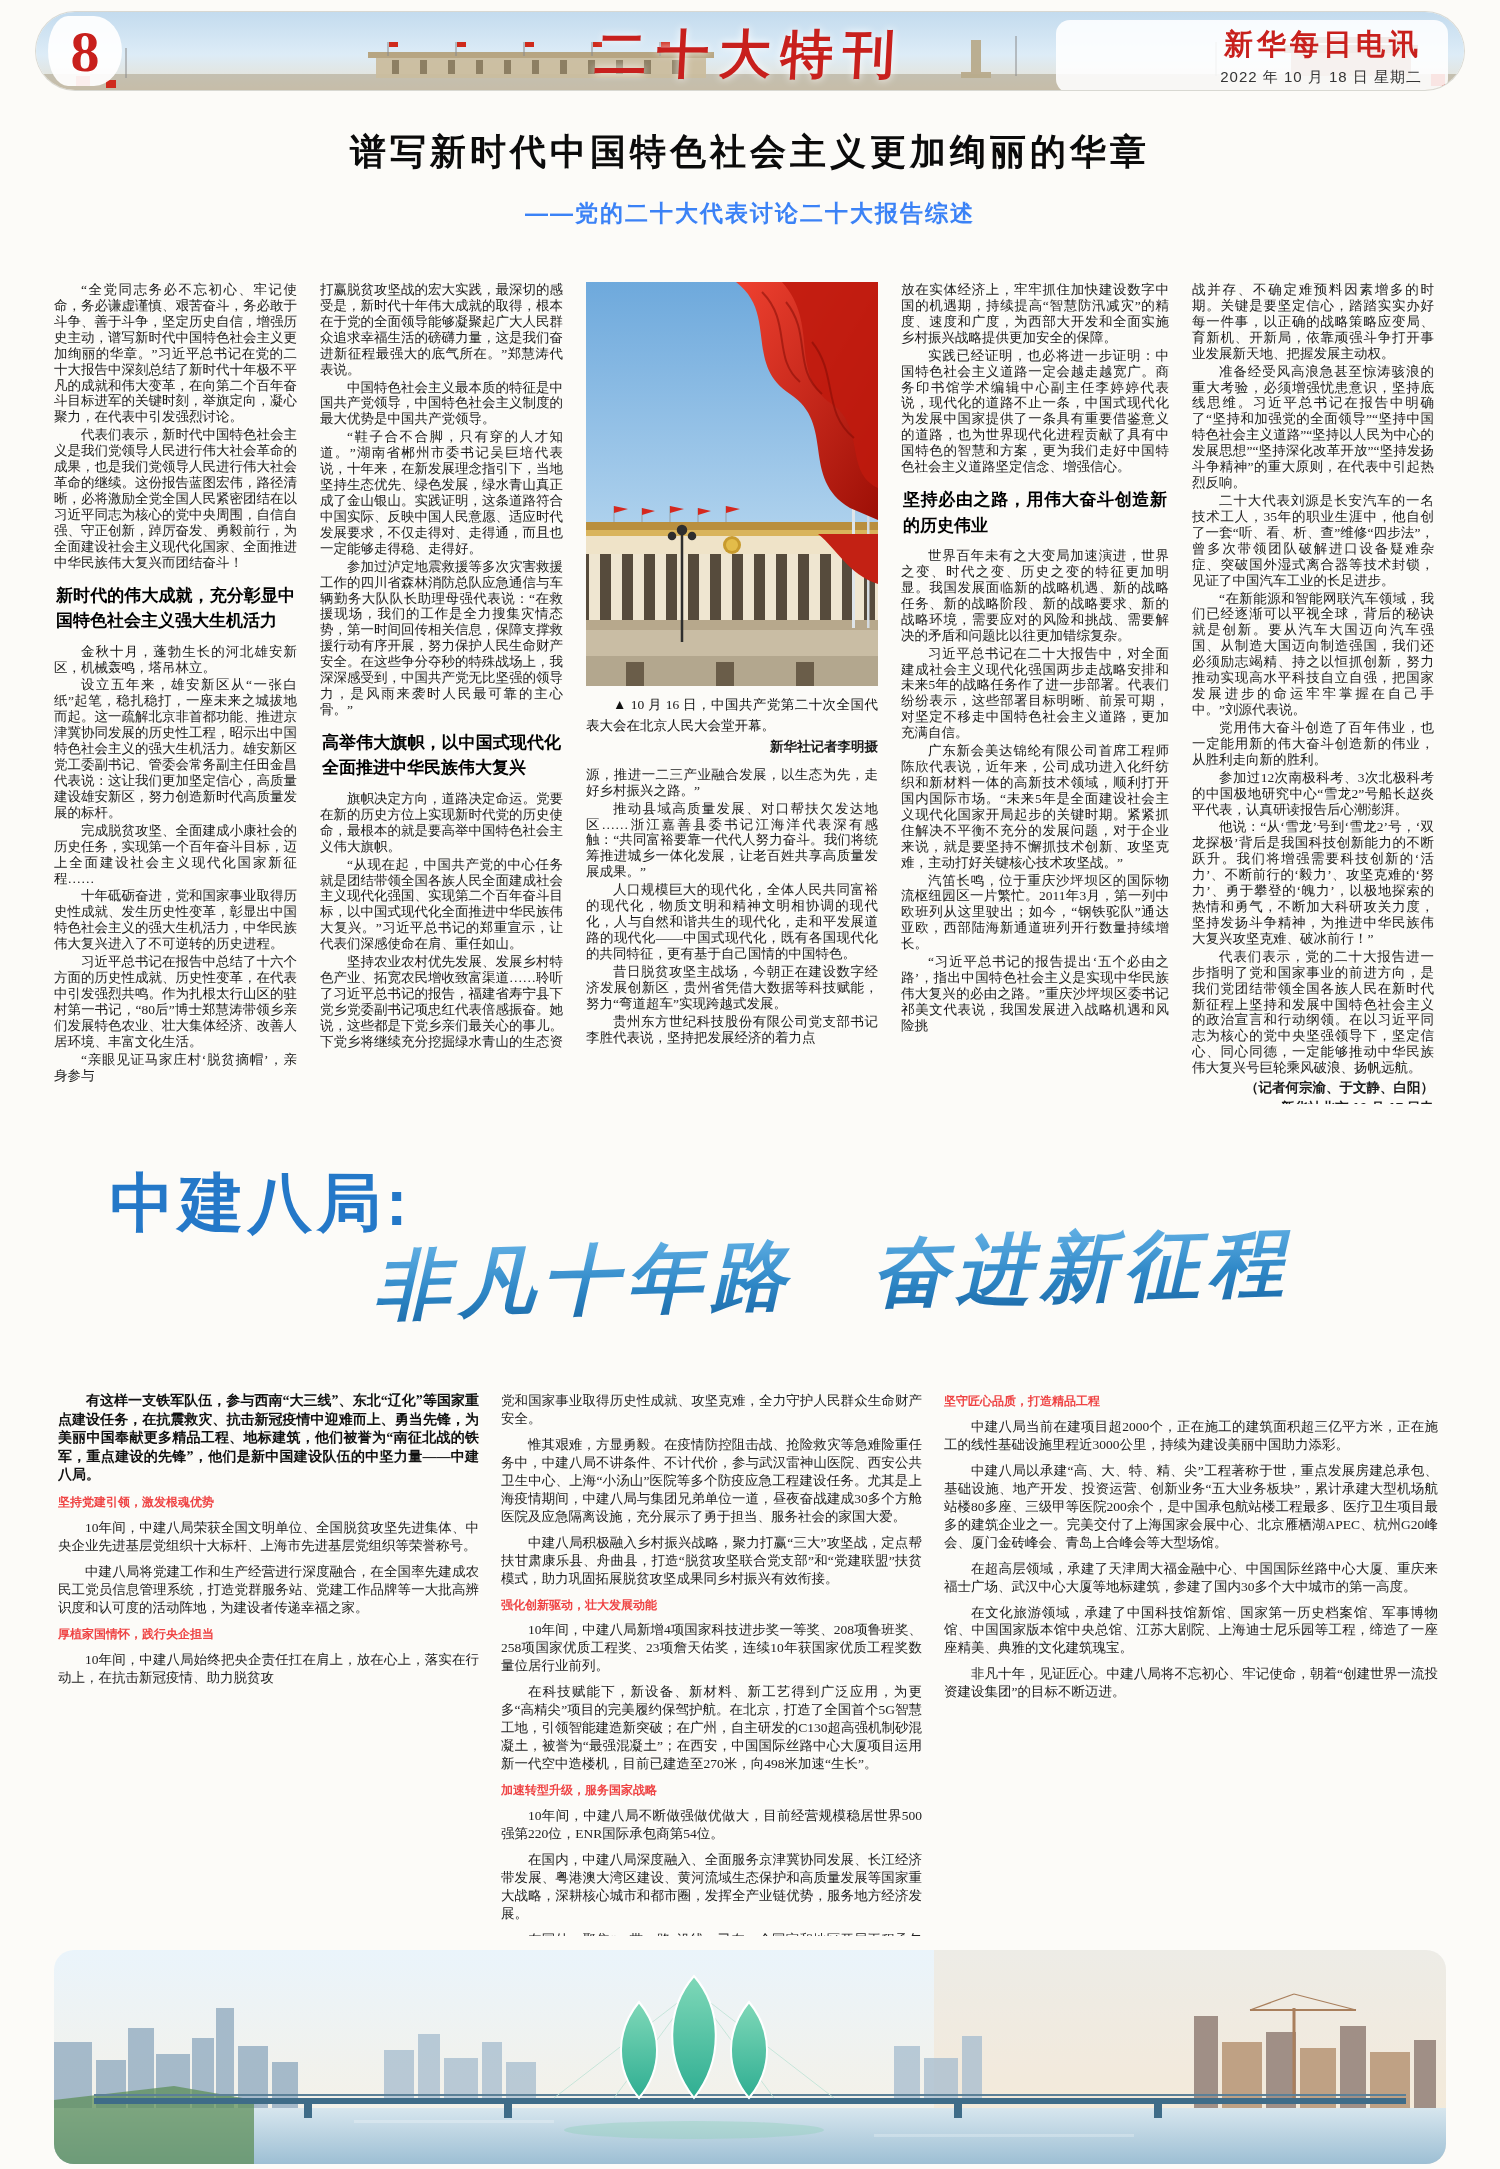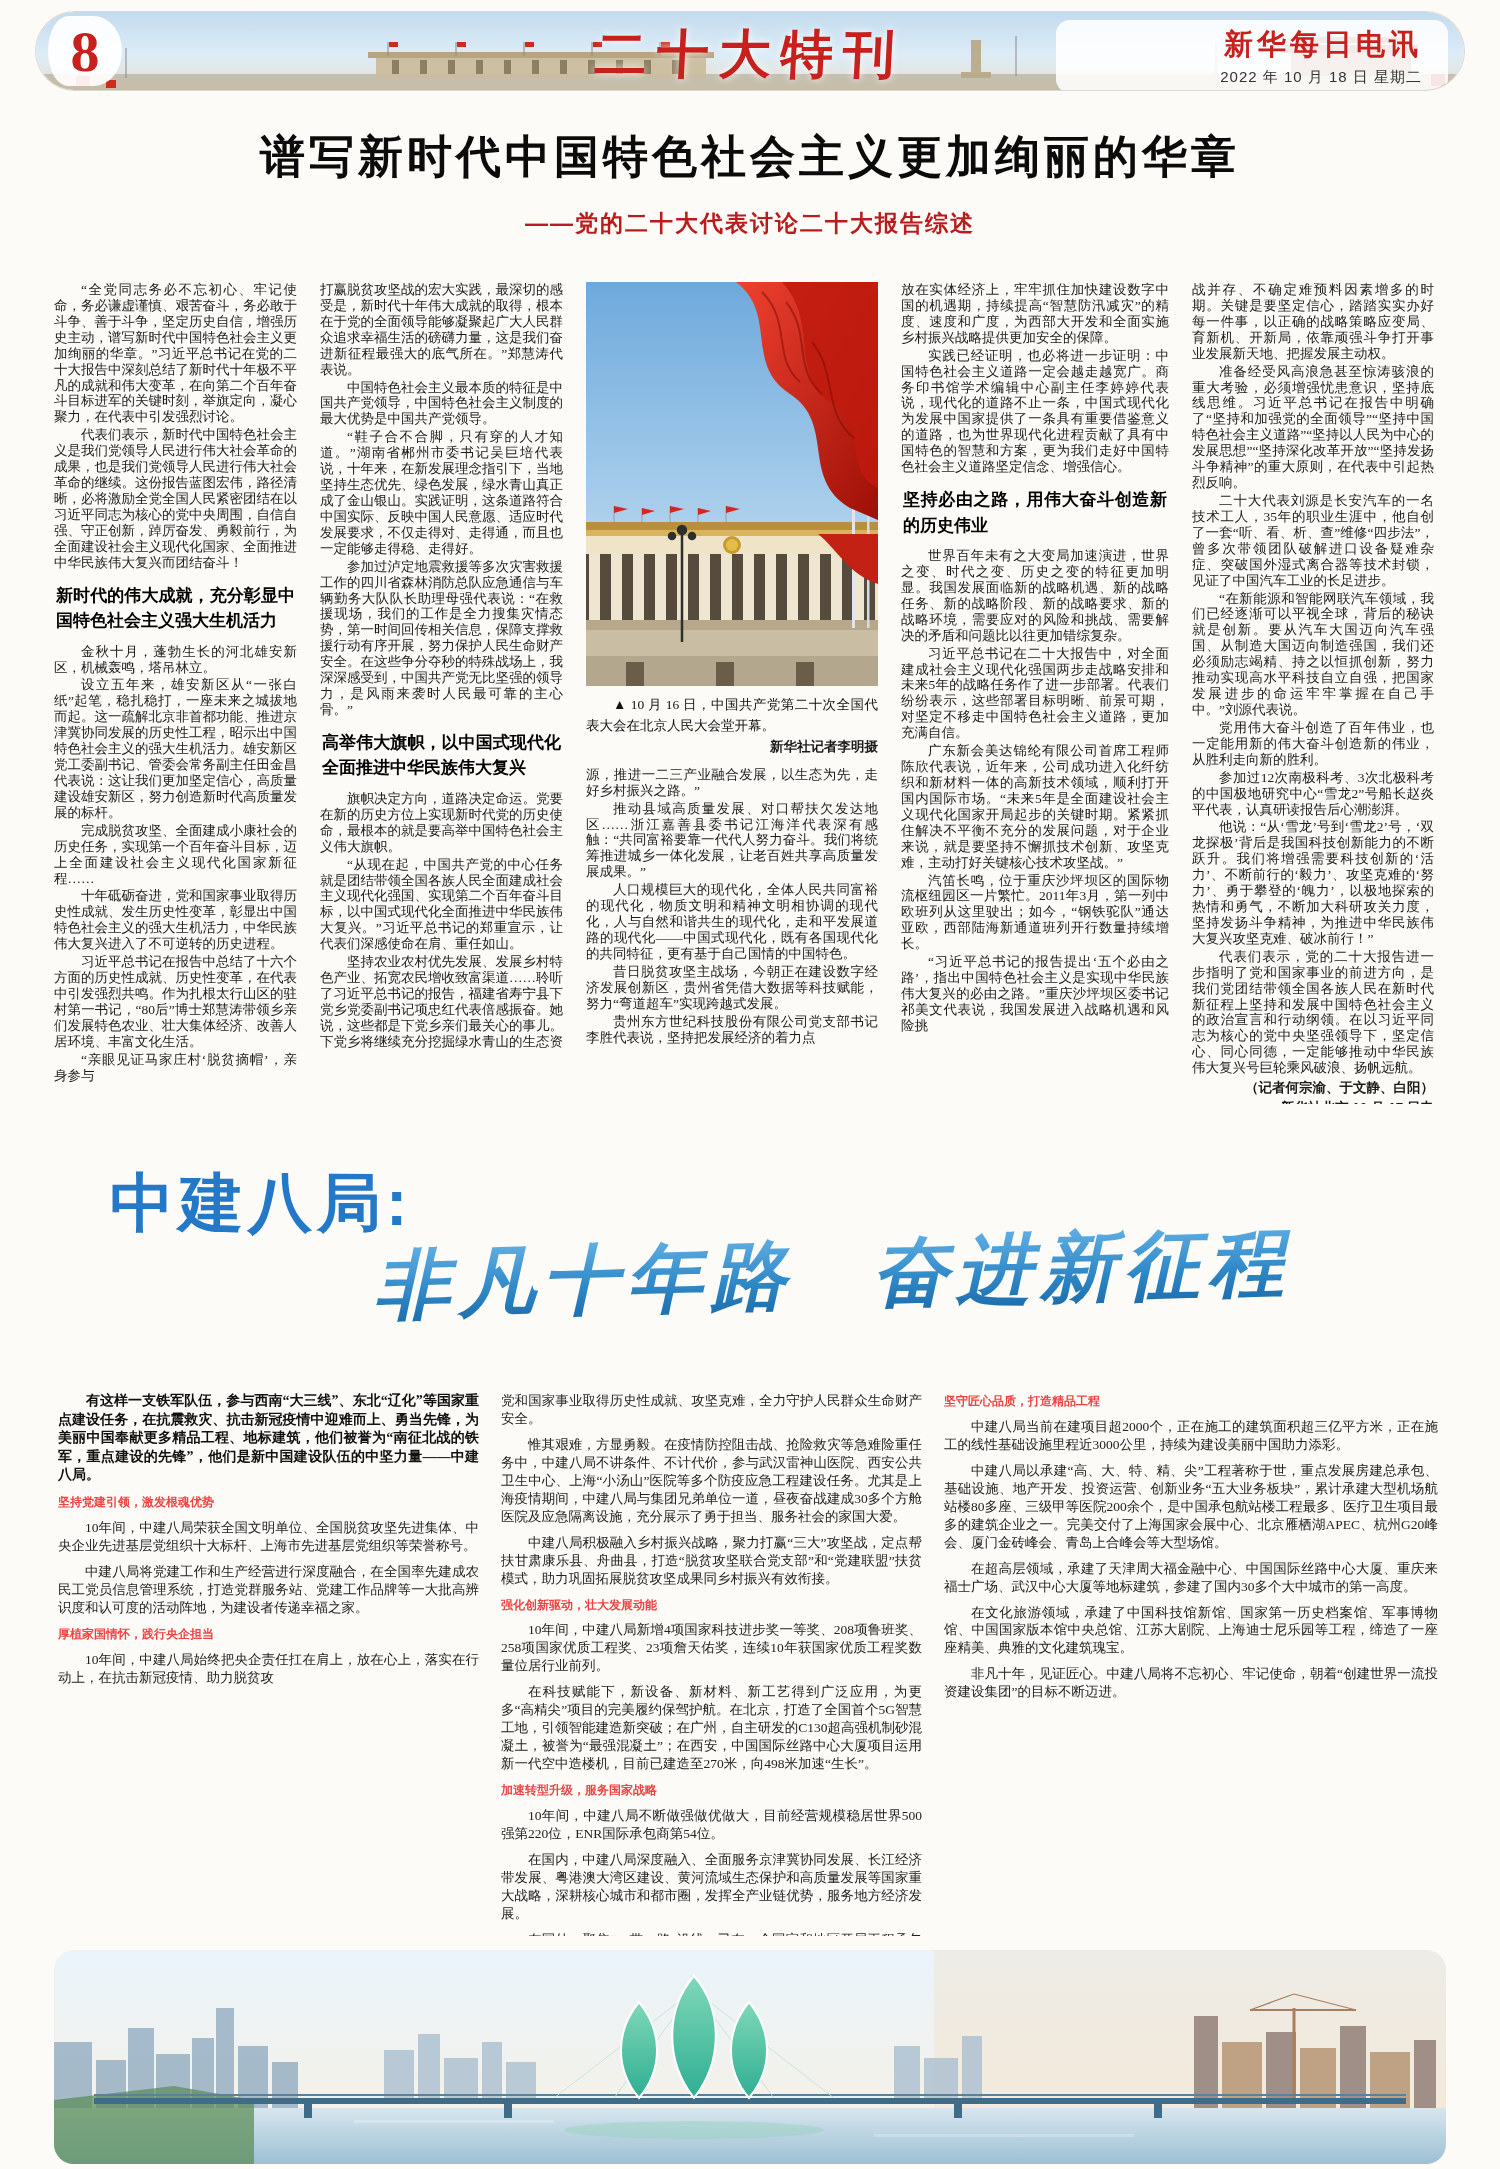--- a/index.html
+++ b/index.html
@@ -17,23 +17,23 @@
                 color:#c8201d;letter-spacing:10px;font-family:"Liberation Sans","DejaVu Sans",sans-serif;
                 text-shadow:0 0 8px rgba(255,255,255,.95);transform:skewX(-3deg);}
   .banner-right{position:absolute;right:16px;top:8px;width:340px;background:rgba(255,255,255,.88);
                 border-radius:14px;padding:5px 26px 6px;text-align:right;}
   .paper-name{font-size:29px;font-weight:900;color:#c8201d;letter-spacing:4px;
               font-family:"Liberation Sans","DejaVu Sans",sans-serif;}
   .paper-date{font-size:15px;color:#333;margin-top:3px;letter-spacing:1px;
               font-family:"Liberation Sans","DejaVu Sans",sans-serif;}
 
   
-  .headline{margin:132px 60px 0;text-align:center;font-size:45px;font-weight:900;color:#0b0b0b;
+  .headline{margin:132px 60px 0;text-align:center;font-size:36px;font-weight:900;color:#0b0b0b;
             letter-spacing:4px;font-family:"Liberation Sans","DejaVu Sans",sans-serif;line-height:1.1;}
-  .subhead{margin:26px 60px 0;text-align:center;font-size:23px;font-weight:700;color:#b91c1c;
+  .subhead{margin:26px 60px 0;text-align:center;font-size:23px;font-weight:700;color:#3b82f6;
            letter-spacing:2px;font-family:"Liberation Sans","DejaVu Sans",sans-serif;}
   .headline,.subhead{position:relative;}
 
   
   .article{position:absolute;left:54px;top:282px;width:1392px;height:822px;display:flex;gap:23px;overflow:hidden;}
   .acol{flex:none;overflow:hidden;text-align:justify;font-size:13.5px;line-height:1.18;color:#1b1b1b;}
   .c1,.c2{width:243px;} .c3{width:292px;} .c4{width:268px;} .c5{width:242px;}
   .acol p{margin:0 0 2px;text-indent:2em;}
   .acol p.cont{text-indent:0;}
   .acol h3.sec{font-family:"Liberation Sans","DejaVu Sans",sans-serif;font-size:17px;line-height:1.5;

